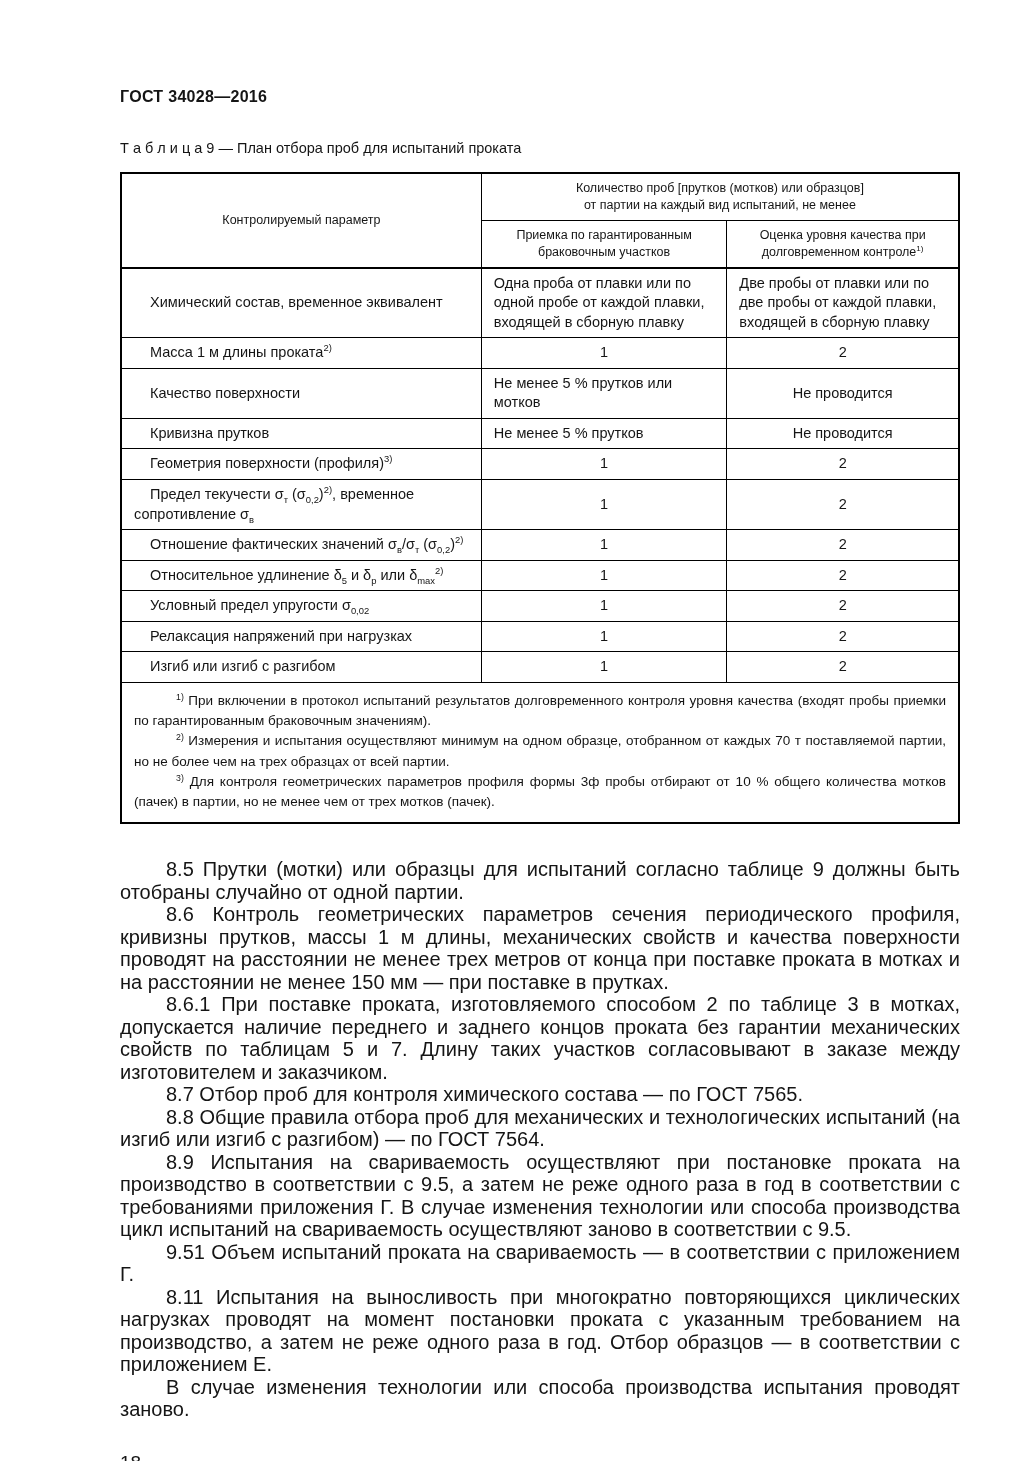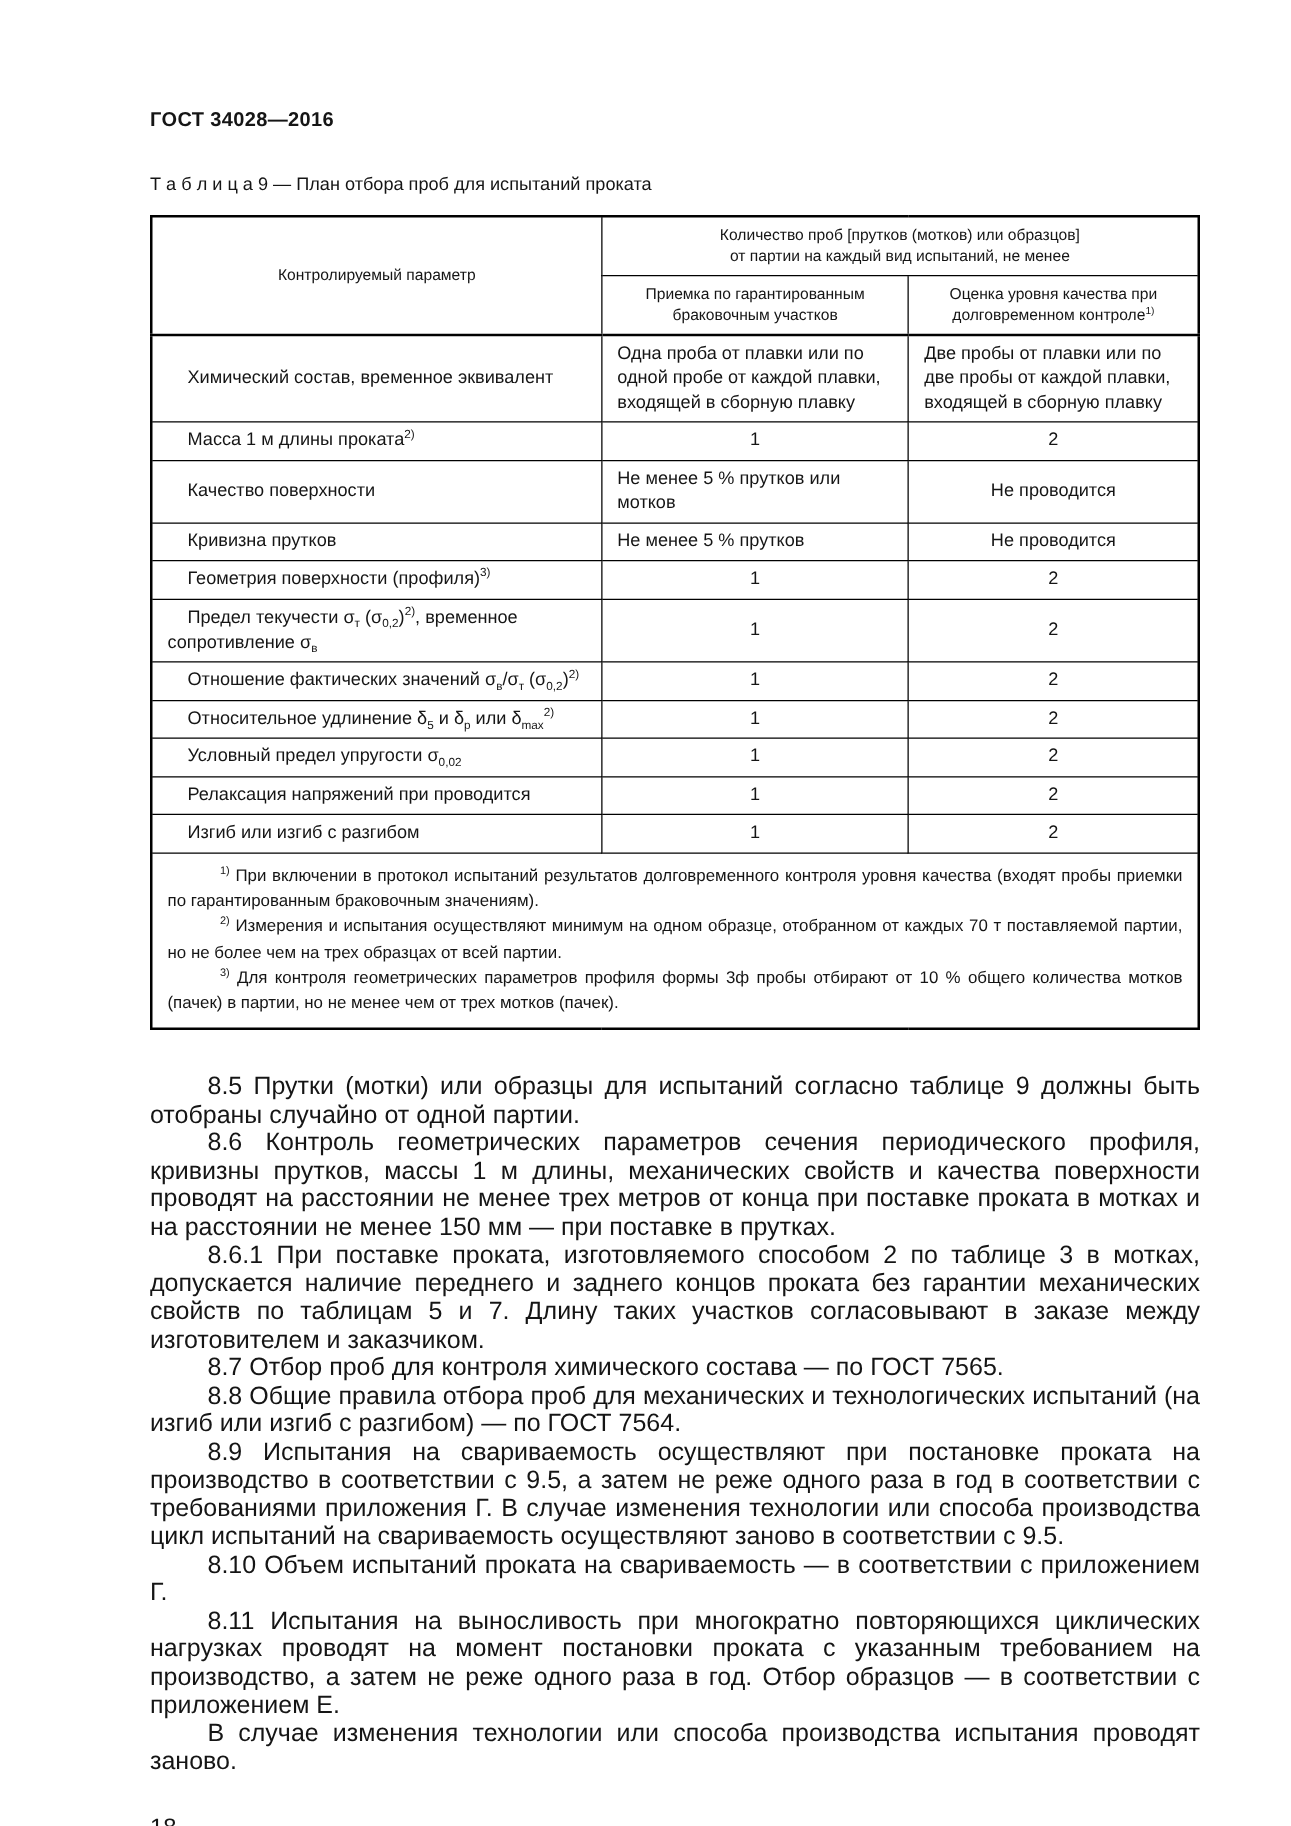--- a/index.html
+++ b/index.html
@@ -116,21 +116,21 @@
         <td class="param">Относительное удлинение δ<sub>5</sub> и δ<sub>р</sub> или δ<sub>max</sub><sup>2)</sup></td>
         <td class="c">1</td>
         <td class="c">2</td>
       </tr>
       <tr class="data-row">
         <td class="param">Условный предел упругости σ<sub>0,02</sub></td>
         <td class="c">1</td>
         <td class="c">2</td>
       </tr>
       <tr class="data-row">
-        <td class="param">Релаксация напряжений при проводится</td>
+        <td class="param">Релаксация напряжений при нагрузках</td>
         <td class="c">1</td>
         <td class="c">2</td>
       </tr>
       <tr class="data-row">
         <td class="param">Изгиб или изгиб с разгибом</td>
         <td class="c">1</td>
         <td class="c">2</td>
       </tr>
       <tr>
         <td class="footnotes" colspan="3">
@@ -142,20 +142,20 @@
     </tbody>
   </table>
 
   <div class="body-text">
     <p class="para">8.5 Прутки (мотки) или образцы для испытаний согласно таблице 9 должны быть отобраны случайно от одной партии.</p>
     <p class="para">8.6 Контроль геометрических параметров сечения периодического профиля, кривизны прутков, массы 1 м длины, механических свойств и качества поверхности проводят на расстоянии не менее трех метров от конца при поставке проката в мотках и на расстоянии не менее 150 мм — при поставке в прутках.</p>
     <p class="para">8.6.1 При поставке проката, изготовляемого способом 2 по таблице 3 в мотках, допускается наличие переднего и заднего концов проката без гарантии механических свойств по таблицам 5 и 7. Длину таких участков согласовывают в заказе между изготовителем и заказчиком.</p>
     <p class="para">8.7 Отбор проб для контроля химического состава — по ГОСТ 7565.</p>
     <p class="para">8.8 Общие правила отбора проб для механических и технологических испытаний (на изгиб или изгиб с разгибом) — по ГОСТ 7564.</p>
     <p class="para">8.9 Испытания на свариваемость осуществляют при постановке проката на производство в соответствии с 9.5, а затем не реже одного раза в год в соответствии с требованиями приложения Г. В случае изменения технологии или способа производства цикл испытаний на свариваемость осуществляют заново в соответствии с 9.5.</p>
-    <p class="para">8.10 Объем испытаний проката на свариваемость — в соответствии с приложением Г.</p>
+    <p class="para">9.51 Объем испытаний проката на свариваемость — в соответствии с приложением Г.</p>
     <p class="para">8.11 Испытания на выносливость при многократно повторяющихся циклических нагрузках проводят на момент постановки проката с указанным требованием на производство, а затем не реже одного раза в год. Отбор образцов — в соответствии с приложением Е.</p>
     <p class="para">В случае изменения технологии или способа производства испытания проводят заново.</p>
   </div>
 
   <div class="page-number">18</div>
 
 </div>
 
 </body></html>

